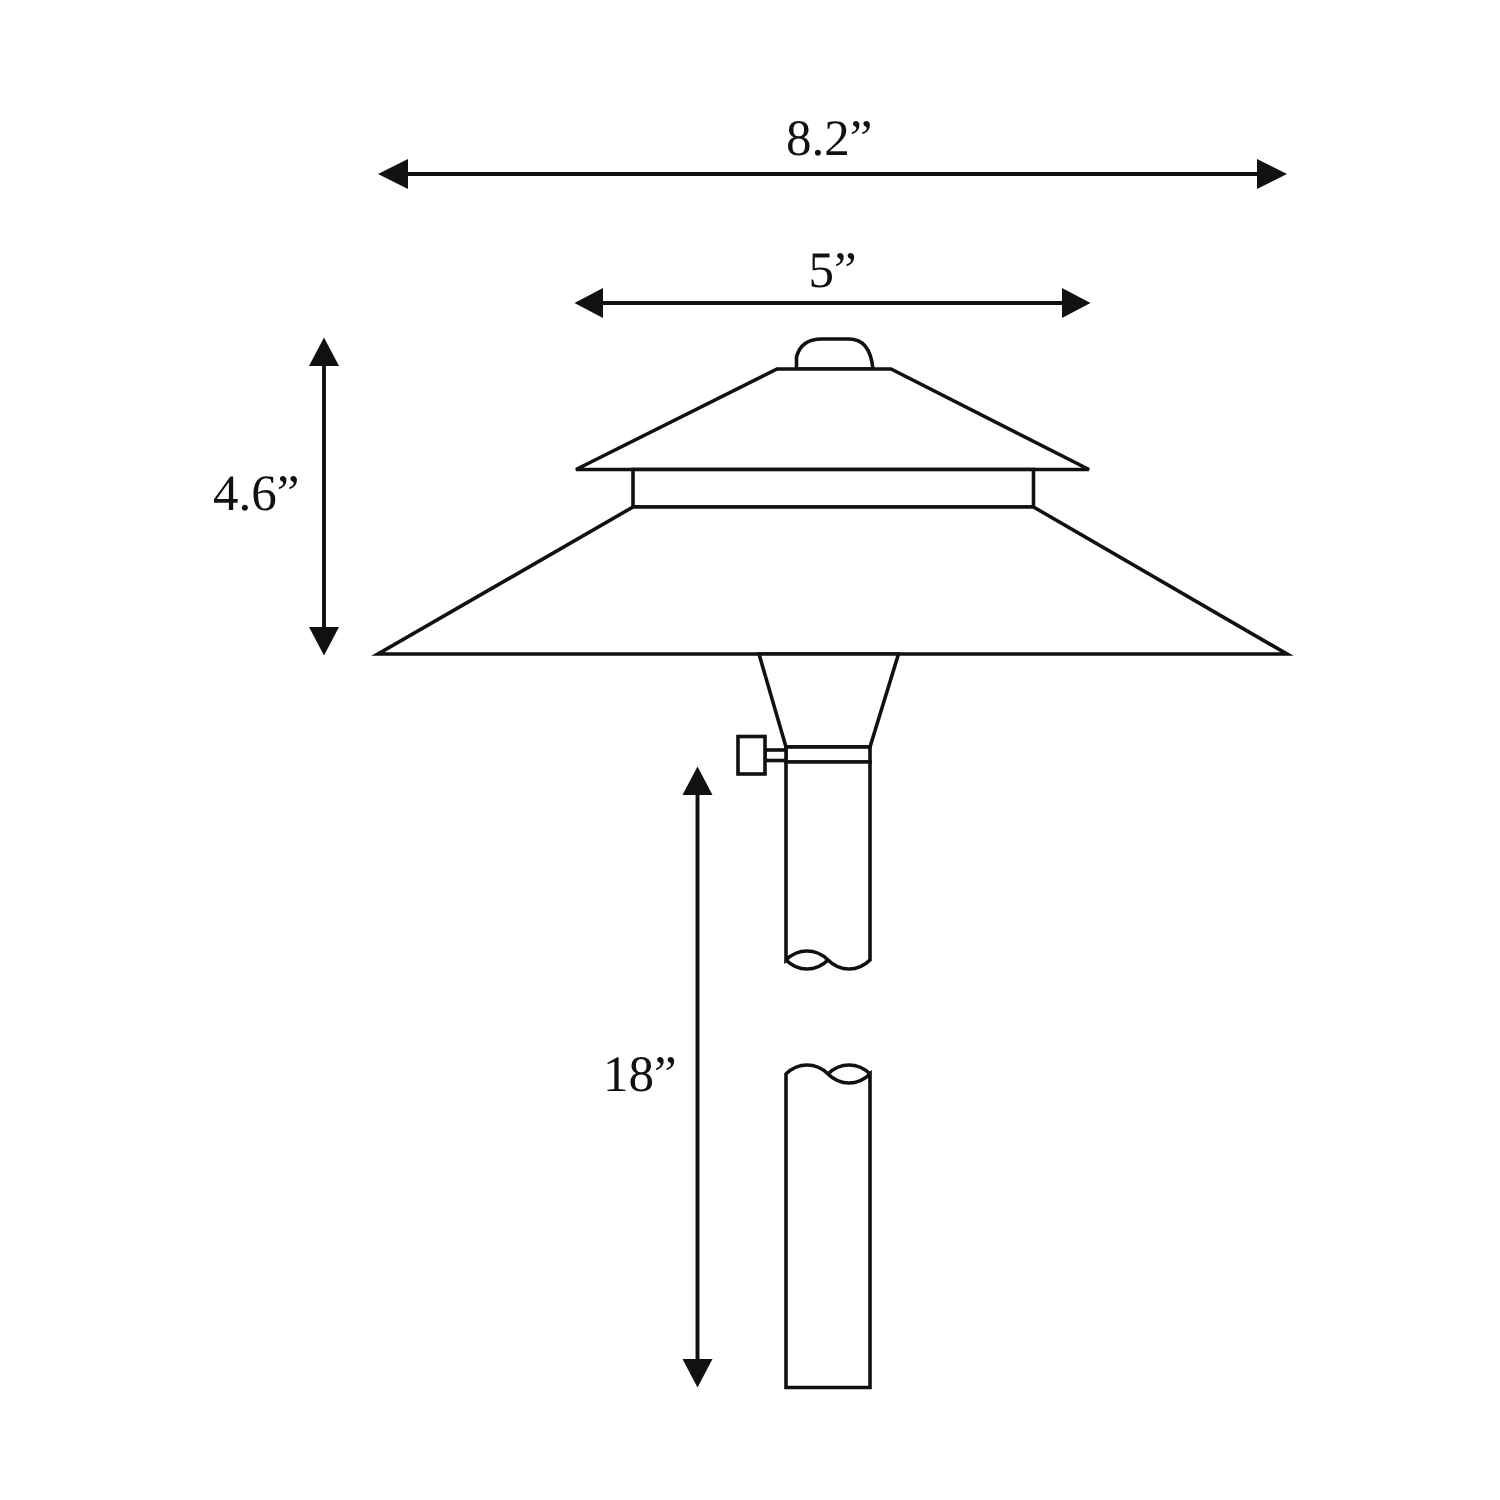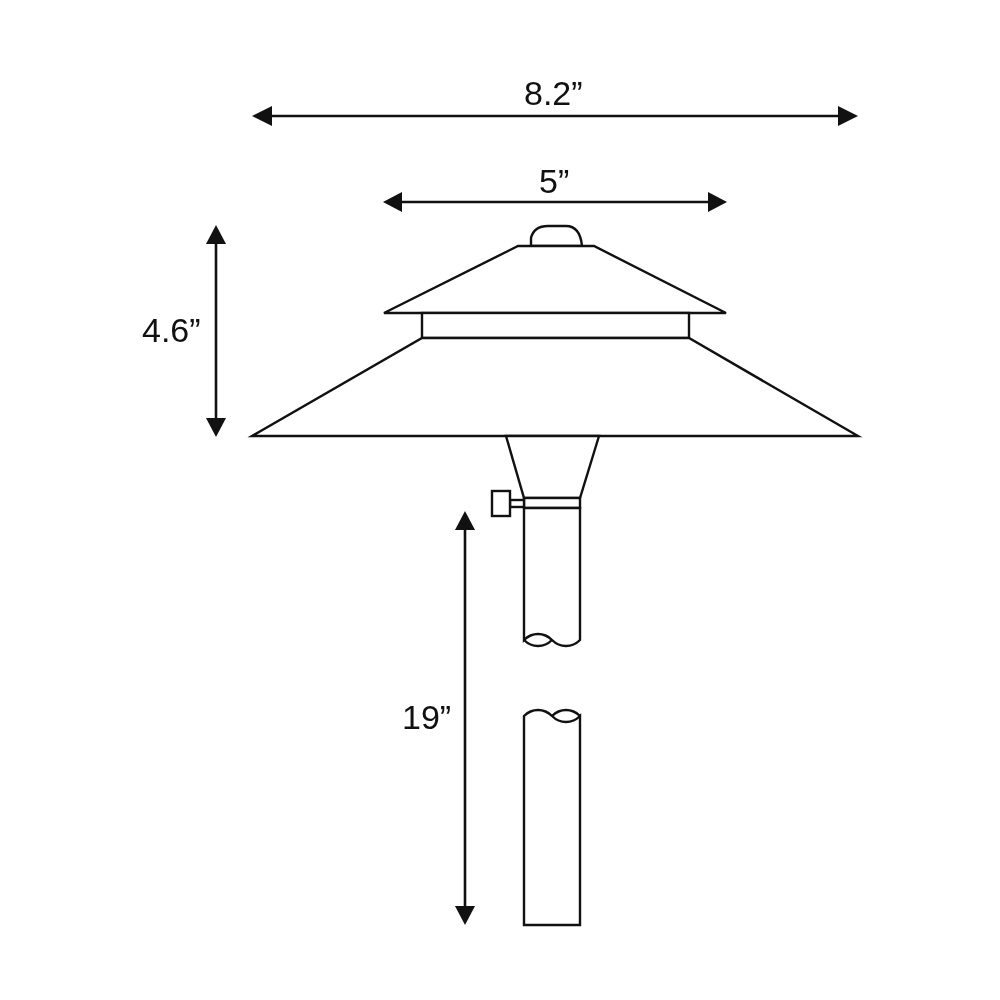--- a/index.html
+++ b/index.html
@@ -4,21 +4,21 @@
   <style>
     html, body { margin: 0; padding: 0; background: #ffffff; }
     body { width: 1000px; height: 1000px; overflow: hidden; position: relative; }
     svg { position: absolute; left: 0; top: 0; }
     .line { stroke: #111111; stroke-width: 2.4; fill: none; stroke-linejoin: miter; }
     .shape { stroke: #111111; stroke-width: 2.4; fill: #ffffff; stroke-linejoin: miter; }
     .arrowline { stroke: #111111; stroke-width: 2.6; fill: none; }
     .arrowhead { fill: #111111; stroke: none; }
     .dim-label {
       position: absolute;
-      font-family: Liberation Sans, sans-serif;
+      font-family: Liberation Serif, serif;
       font-size: 34px;
       color: #111111;
       line-height: 1;
       white-space: nowrap;
     }
   </style>
 </head>
 <body>
 
 <svg width="1000" height="1000" viewBox="0 0 1000 1000" xmlns="http://www.w3.org/2000/svg">
@@ -75,13 +75,13 @@
            L580,925 Z"></path>
   <path class="line" d="M552,716 C560,708 572,708 580,716"></path>
 </svg>
 
 <div class="dim-label" style="left:524px; top:76px;">8.2”</div>
 
 <div class="dim-label" style="left:539px; top:164px;">5”</div>
 
 <div class="dim-label" style="left:142px; top:313px;">4.6”</div>
 
-<div class="dim-label" style="left:402px; top:700px;">19”</div>
+<div class="dim-label" style="left:402px; top:700px;">18”</div>
 
 </body></html>

